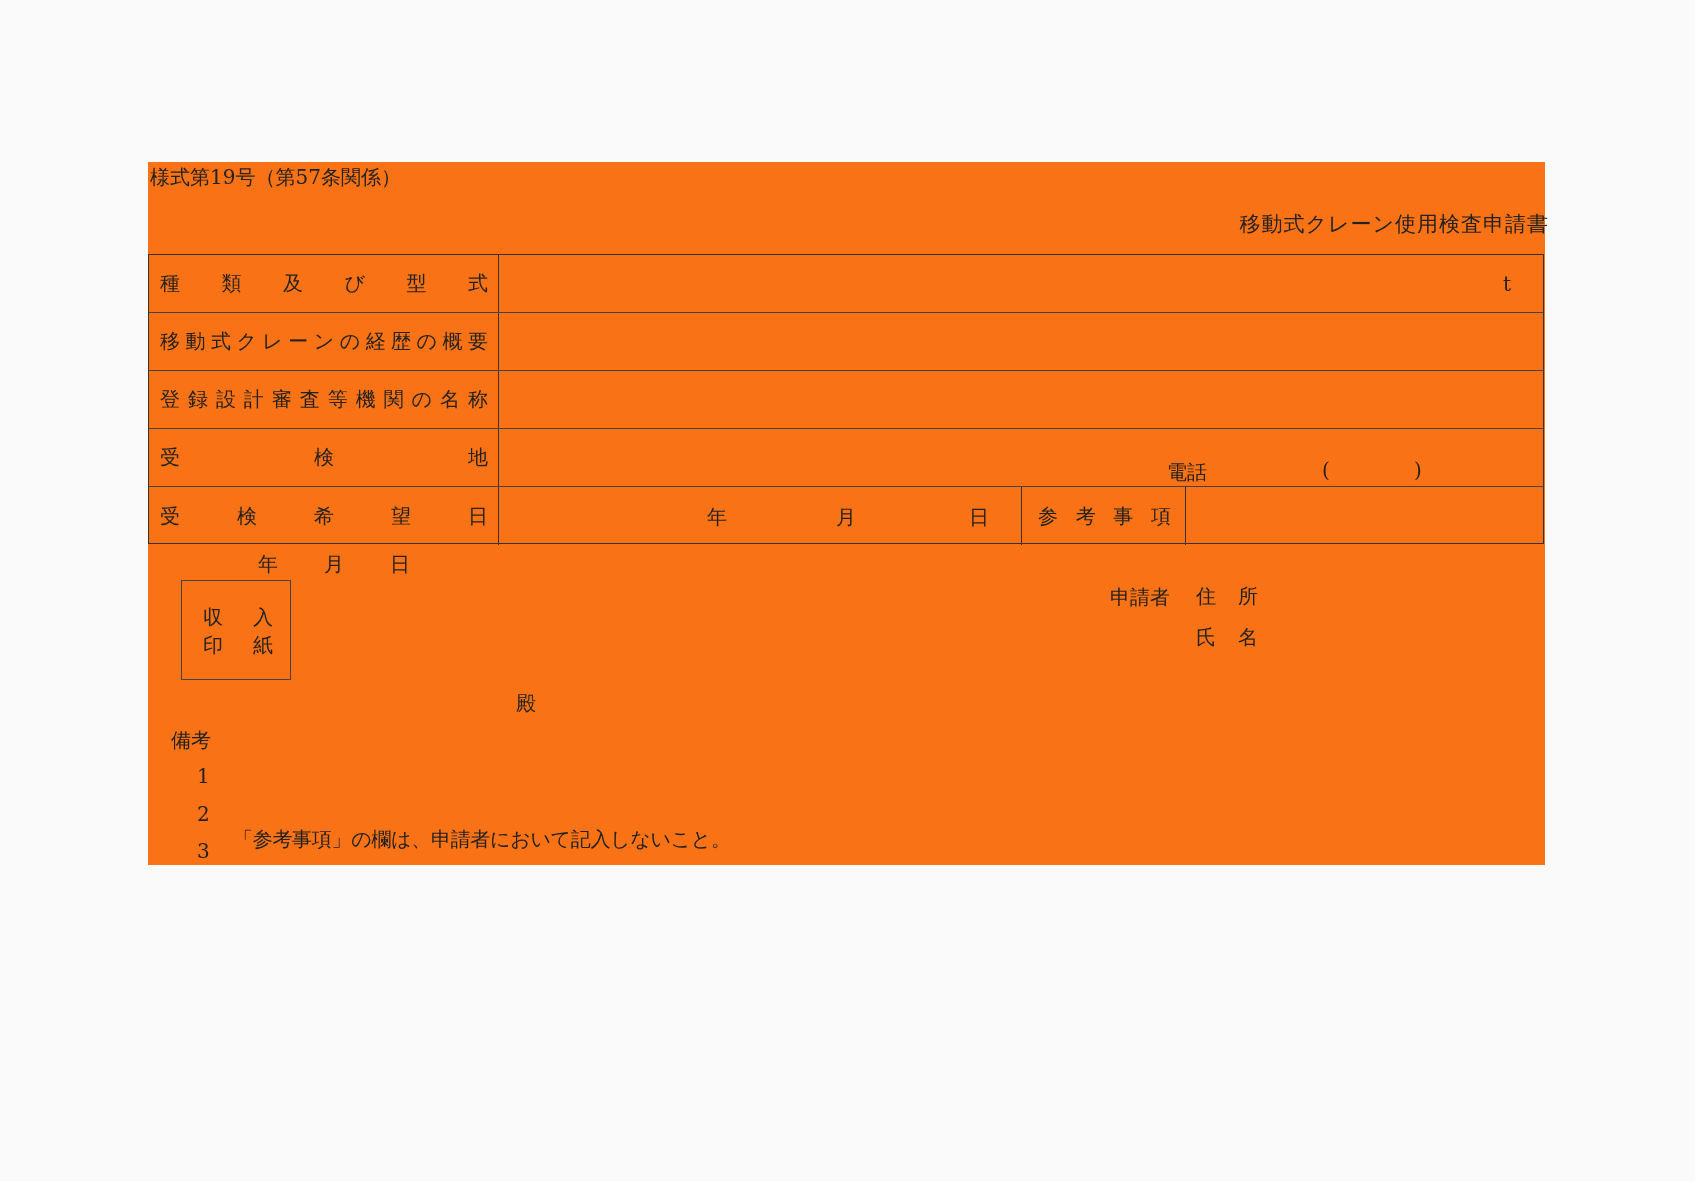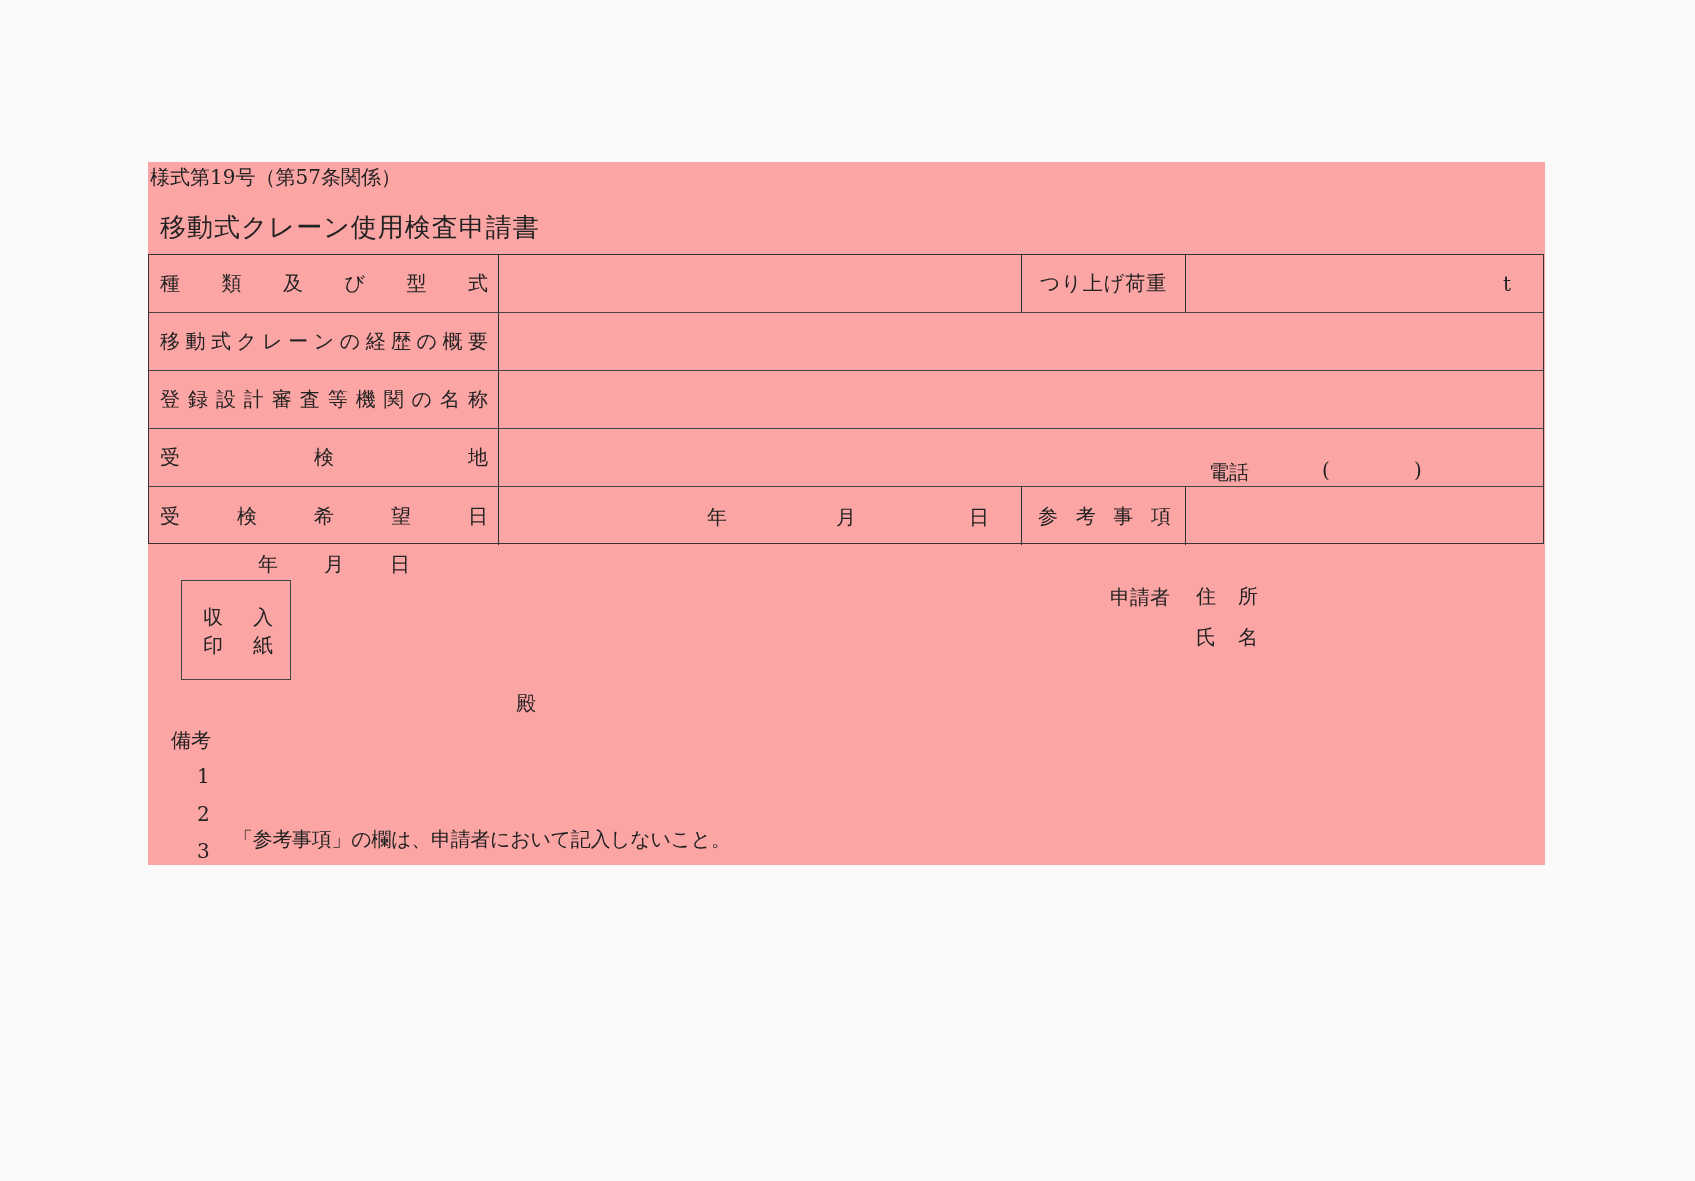--- a/index.html
+++ b/index.html
@@ -4,26 +4,26 @@
 <style>
   html, body { margin:0; padding:0; }
   body {
     width:1695px; height:1181px; position:relative; overflow:hidden;
     background:#fafafa;
     font-family:"DejaVu Serif", "Liberation Serif", serif;
     color:#222;
   }
   .doc {
     position:absolute; left:148px; top:162px; width:1397px; height:703px;
-    background:#fca5a5;
+    background:#f97316;
   }
   .abs { position:absolute; white-space:nowrap; }
   .t20 { font-size:20px; }
   .form-no { left:2px; top:2px; font-size:20px; }
-  .title { left:12px; width:1397px; top:48px; text-align:left; font-size:26px; letter-spacing:1px; }
+  .title { left:4px; width:1397px; top:48px; text-align:right; font-size:21px; letter-spacing:1px; }
 
   .tbl {
     position:absolute; left:0; top:92px; width:1396px; height:290px;
     border:1.5px solid #333; box-sizing:border-box;
   }
   .row { position:absolute; left:0; width:100%; height:58px; border-bottom:1.5px solid #444; box-sizing:border-box; }
   .row.last { border-bottom:none; }
   .cell { position:absolute; top:0; height:100%; box-sizing:border-box; }
   .lab {
     left:0; width:350px; border-right:1.5px solid #333;
@@ -56,23 +56,20 @@
     <div class="row" style="top:0;">
       <div class="cell lab">
         <span>種</span>
         <span>類</span>
         <span>及</span>
         <span>び</span>
         <span>型</span>
         <span>式</span>
       </div>
       <div class="cell" style="left:350px;width:522px;"></div>
-      <div class="cell sublab" style="left:872px;width:165px;justify-content:center;padding:0;">
-        <span style="letter-spacing:1px;">つり上げ荷重</span>
-      </div>
       <div class="cell" style="left:1037px;width:357px;">
         <span class="abs unit" style="left:317px;top:17px;">t</span>
       </div>
     </div>
 
     <div class="row" style="top:58px;">
       <div class="cell lab">
         <span>移</span>
         <span>動</span>
         <span>式</span>
@@ -108,21 +105,21 @@
       <div class="cell" style="left:350px;width:1044px;"></div>
     </div>
 
     <div class="row" style="top:174px;">
       <div class="cell lab">
         <span>受</span>
         <span>検</span>
         <span>地</span>
       </div>
       <div class="cell" style="left:350px;width:1044px;">
-        <span class="abs t20" style="left:710px;top:30px;">電話</span>
+        <span class="abs t20" style="left:668px;top:30px;">電話</span>
         <span class="abs t20" style="left:823px;top:29px;">(</span>
         <span class="abs t20" style="left:915px;top:29px;">)</span>
       </div>
     </div>
 
     <div class="row last" style="top:232px;">
       <div class="cell lab">
         <span>受</span>
         <span>検</span>
         <span>希</span>

